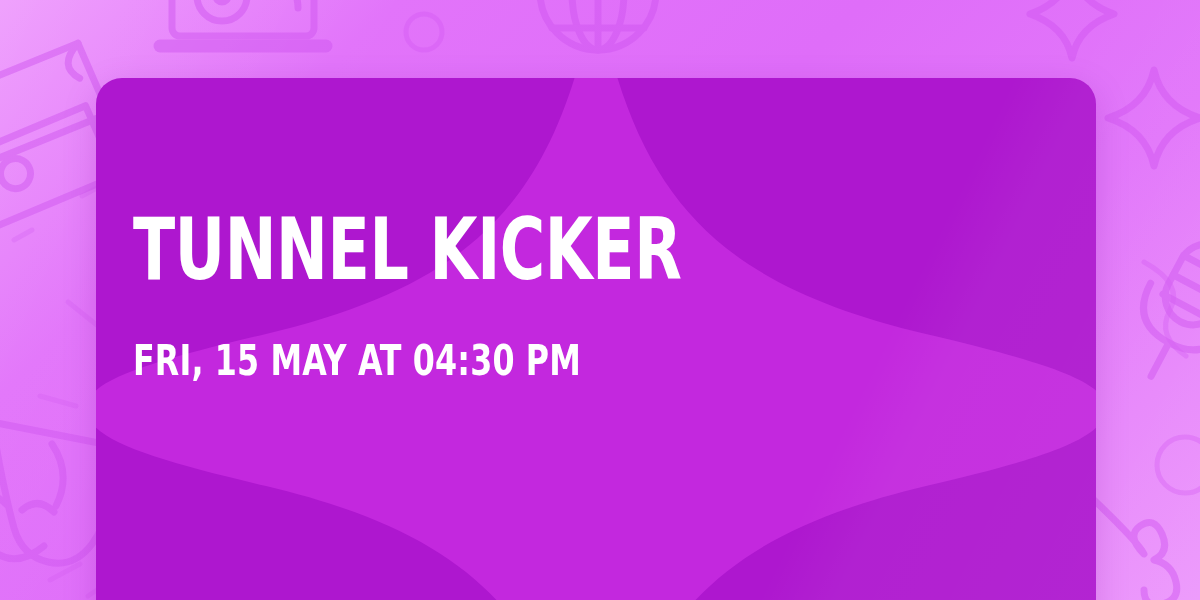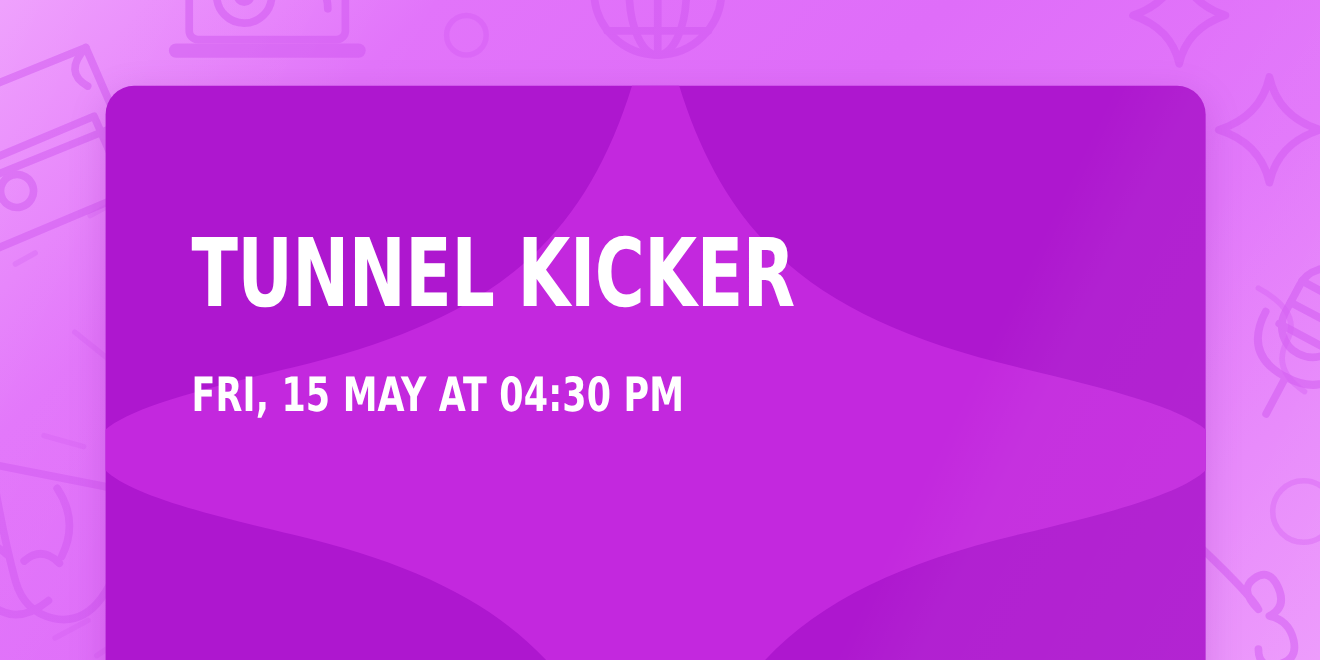--- a/index.html
+++ b/index.html
@@ -110,21 +110,20 @@
     pointer-events:none;
   }
 
   
   #card-text {
     position:absolute;
     left:37px;
     top:130px;
     z-index:6;
     max-width:880px;
-    margin-left:41px;
   }
 
   #event-title {
     font-family:"Liberation Sans Narrow","DejaVu Sans Condensed","Liberation Sans", sans-serif;
     font-weight:700;
     font-size:86px;
     line-height:0.96;
     letter-spacing:-0.5px;
     color:#FFFFFF;
     text-transform:uppercase;

